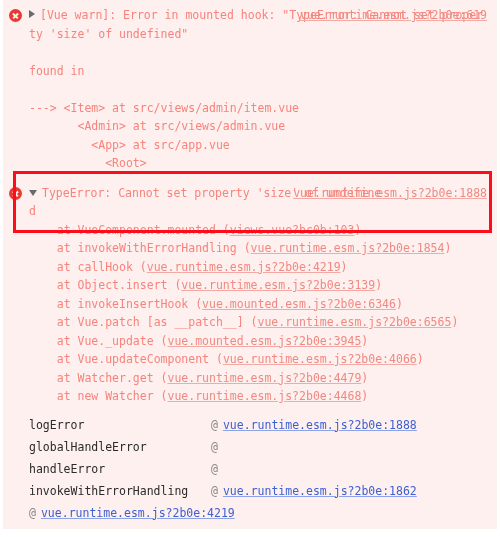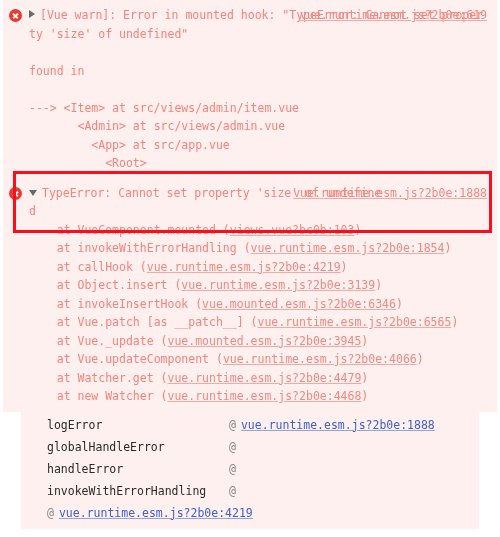--- a/index.html
+++ b/index.html
@@ -127,21 +127,21 @@
     height: 62px;
     border: 3px solid #fc0d1b;
     box-sizing: border-box;
     pointer-events: none;
     z-index: 20;
   }
 
   
   .stack-list {
     background: #fdf0ee;
-    margin: 0 21px;
+    margin: 0 3px;
     padding: 2px 0 6px 0;
     border-bottom: 1px solid #ef4444;
   }
   .stack-row {
     display: flex;
     align-items: baseline;
     font-size: 11.5px;
     line-height: 22px;
     padding-left: 26px;
     padding-right: 6px;
@@ -223,20 +223,21 @@
       <span class="stack-fn">globalHandleError</span>
       <span class="stack-at">@</span>
     </div>
     <div class="stack-row">
       <span class="stack-fn">handleError</span>
       <span class="stack-at">@</span>
     </div>
     <div class="stack-row">
       <span class="stack-fn">invokeWithErrorHandling</span>
       <span class="stack-at">@</span>
+      <span class="stack-src">vue.runtime.esm.js?2b0e:1862</span>
     </div>
     <div class="stack-row">
       <span class="stack-at">@</span>
       <span class="stack-src">vue.runtime.esm.js?2b0e:4219</span>
     </div>
   </div>
 
   <div id="highlight-box"></div>
 
   <div id="bottom-strip"></div>

